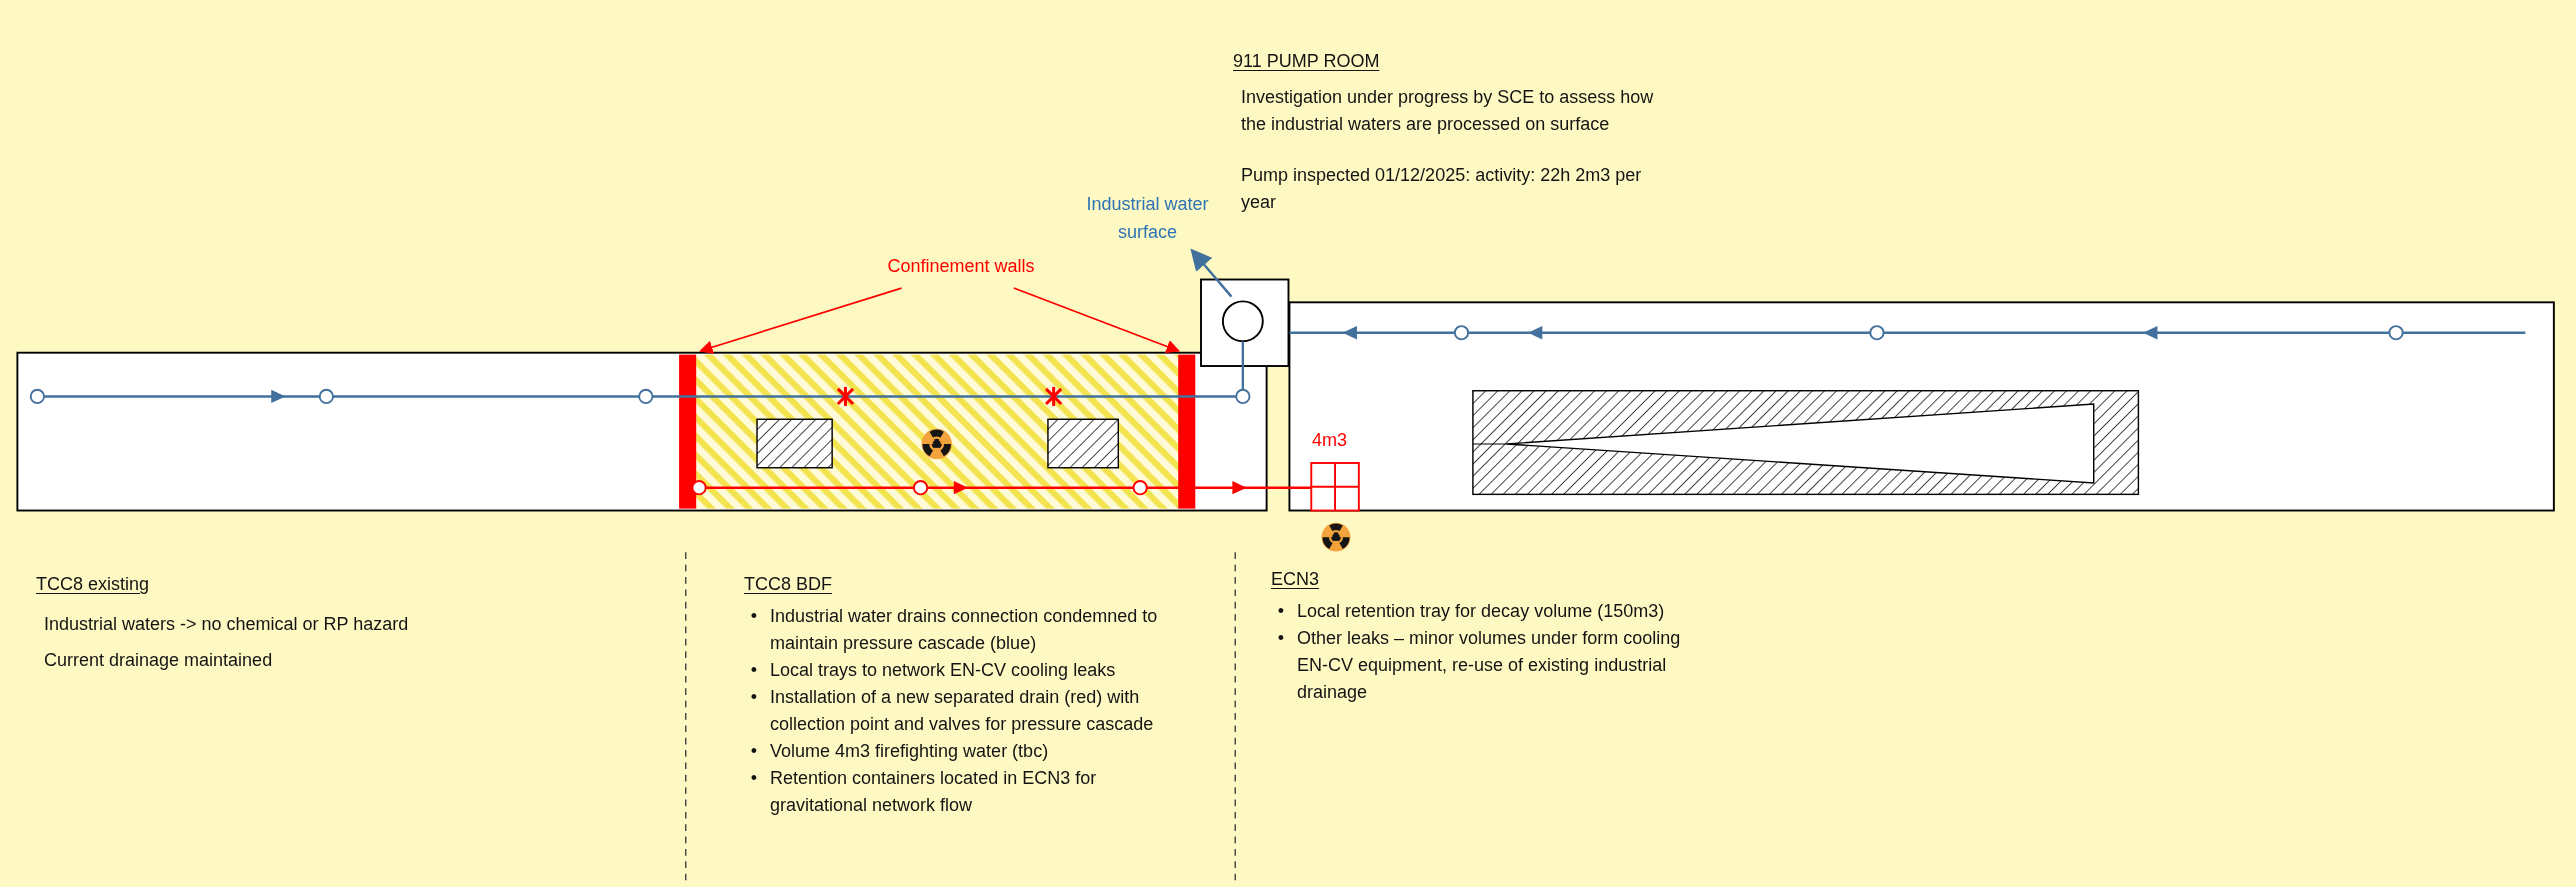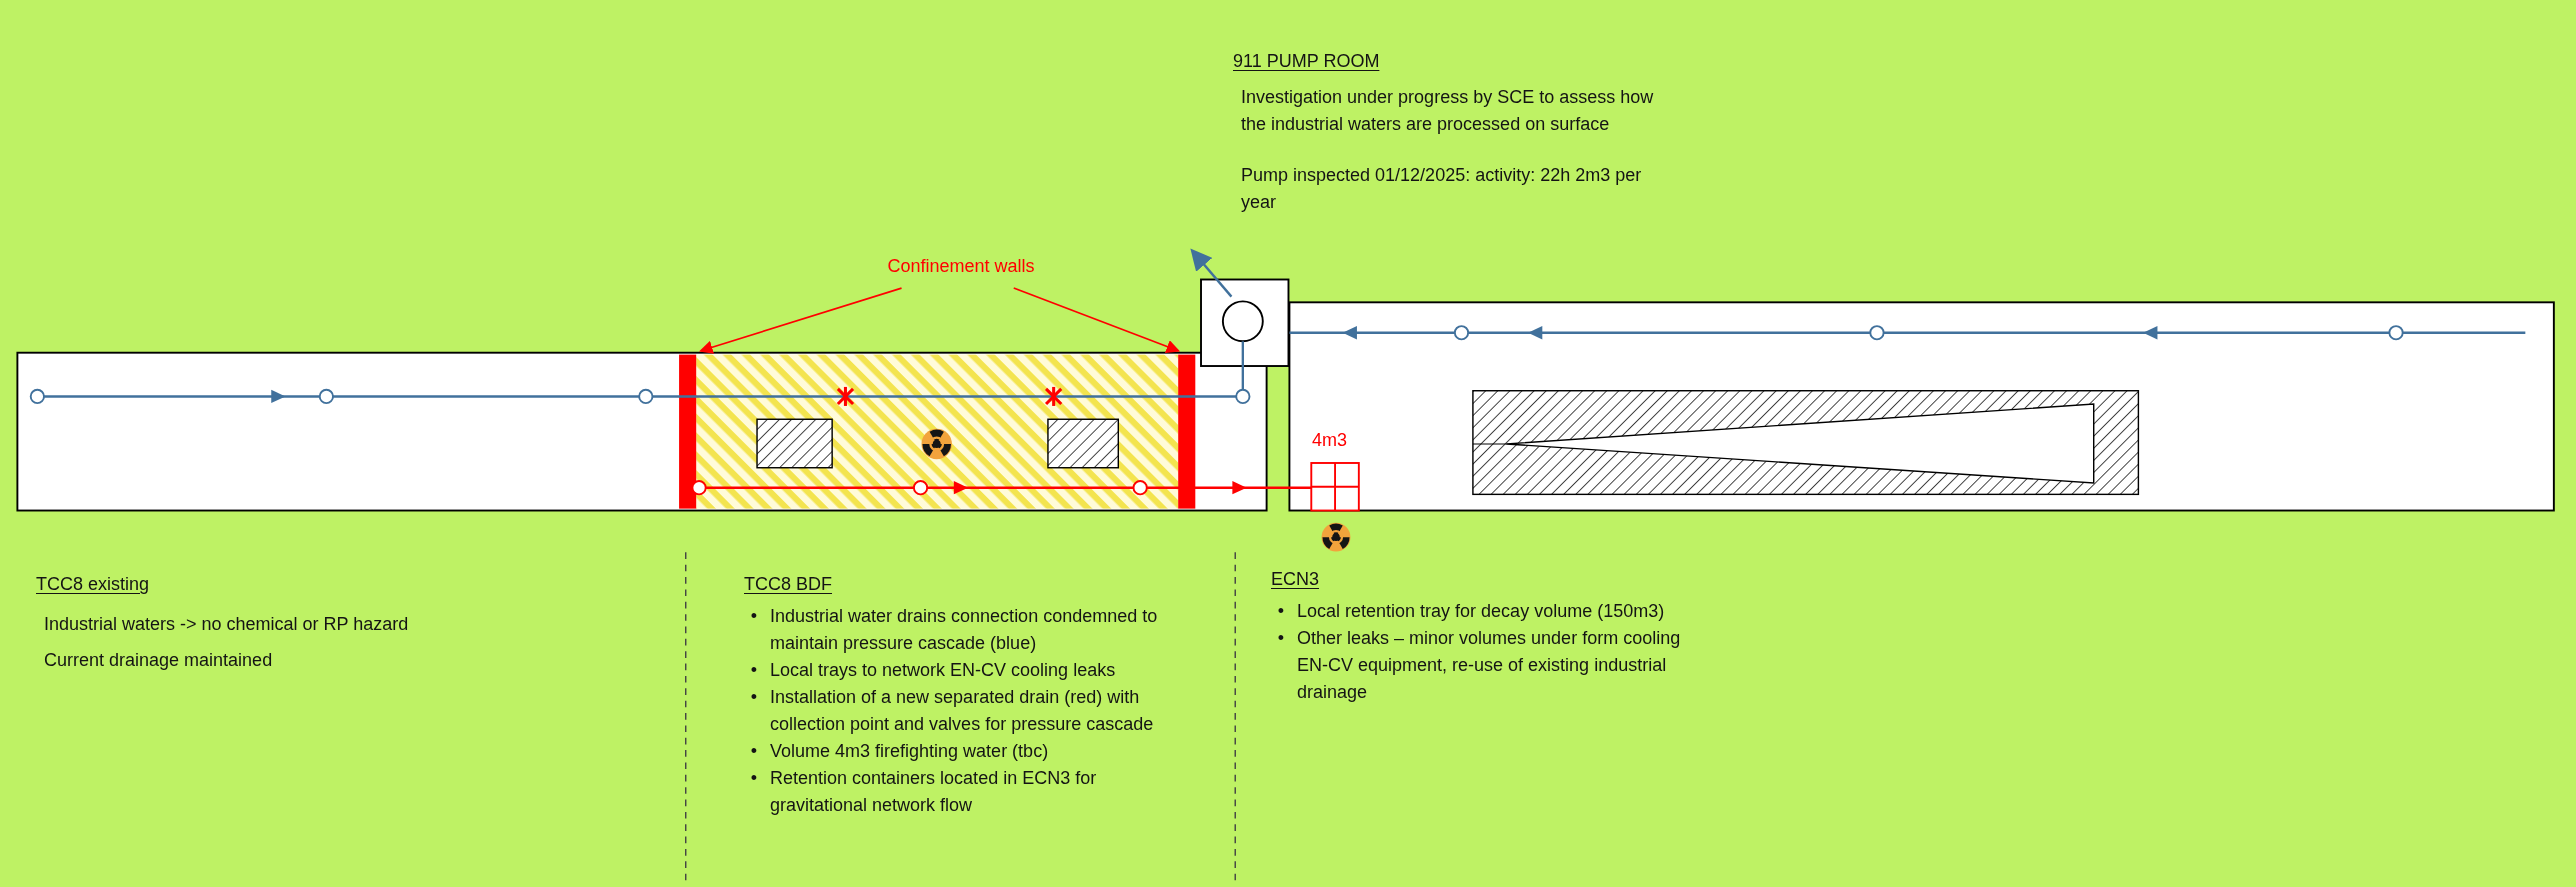--- a/index.html
+++ b/index.html
@@ -1,16 +1,16 @@
 <!DOCTYPE html>
 <html style="font-size:15px"><head>
 <meta charset="utf-8">
 <style>
   html,body{margin:0;padding:0;background:#ffffff;}
-  #stage{position:relative;width:2576px;height:887px;background:#bef264;overflow:hidden;
+  #stage{position:relative;width:2576px;height:887px;background:#fef9c3;overflow:hidden;
          font-family:"Liberation Sans",sans-serif;color:#141414;}
   #diagram-svg{position:absolute;left:0;top:0;}
   .txt{position:absolute;font-size:18px;line-height:27.6px;color:#141414;}
   .txt p{margin:8px;}
   .underline{text-decoration:underline;text-underline-offset:2.9px;}
   .note{left:1233px;top:48px;width:447px;}
   .note .p2{margin-top:23px;max-width:447px;}
   .lbl-water{left:1063px;top:191px;width:169px;text-align:center;color:#2E74B5;}
   .lbl-conf{left:861px;top:253px;width:200px;text-align:center;color:#FF0000;}
   .lbl-4m3{left:1312px;top:427px;color:#FF0000;}
@@ -140,20 +140,21 @@
       <line x1="1299" y1="581" x2="1299" y2="928"></line>
     </g>
   </svg>
 
   <div class="txt note">
     <div class="underline">911 PUMP ROOM</div>
     <p class="p1">Investigation under progress by SCE to assess how the industrial waters are processed on surface</p>
     <p class="p2">Pump inspected 01/12/2025: activity: 22h 2m3 per year</p>
   </div>
 
+  <div class="txt lbl-water">Industrial water surface</div>
   <div class="txt lbl-conf">Confinement walls</div>
   <div class="txt lbl-4m3">4m3</div>
 
   <div class="txt sec sec-upstream">
     <span class="title underline">TCC8 existing</span>
     <p>Industrial waters -&gt; no chemical or RP hazard</p>
     <p>Current drainage maintained</p>
   </div>
 
   <div class="txt sec sec-bdf">

